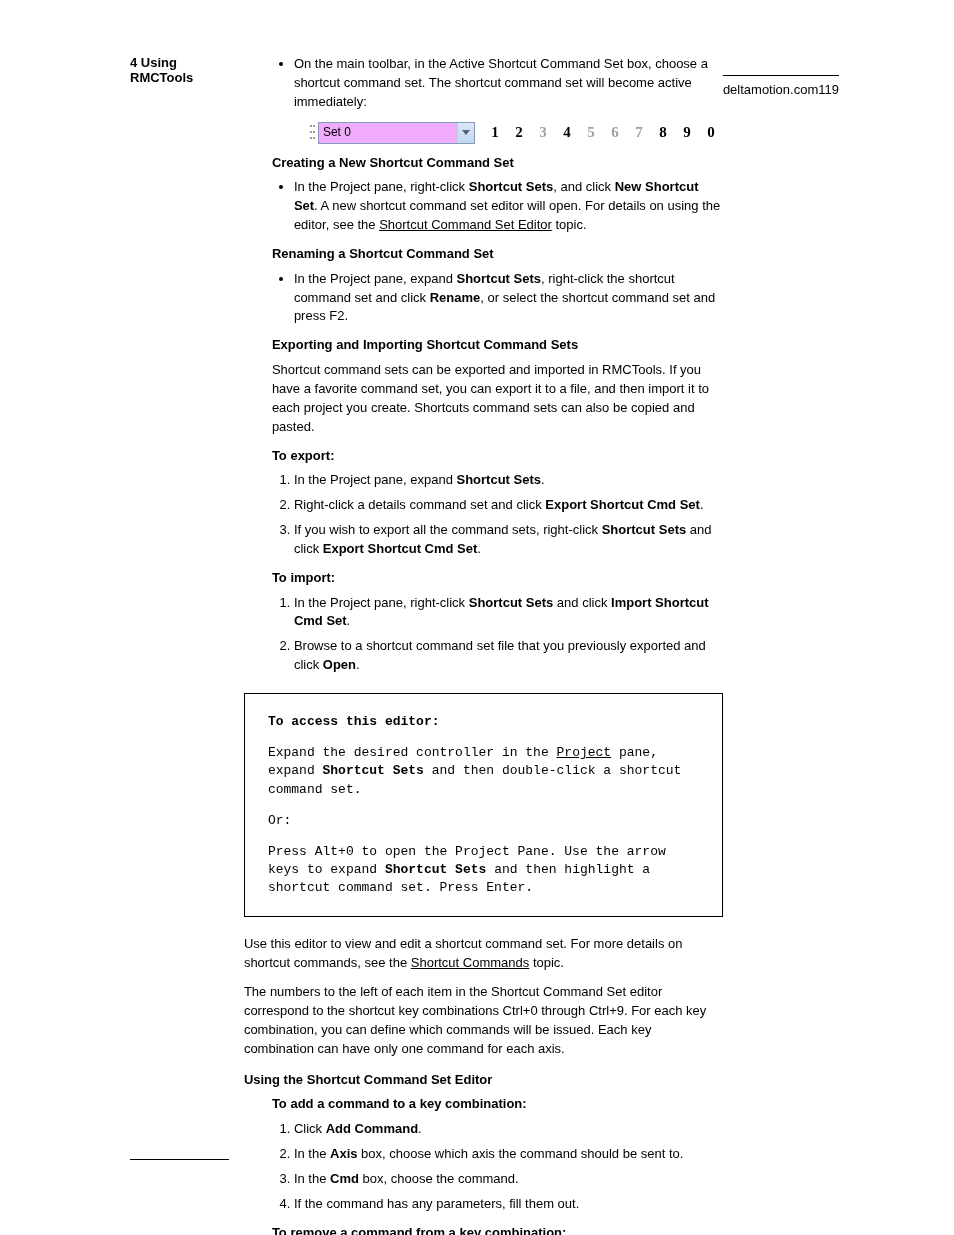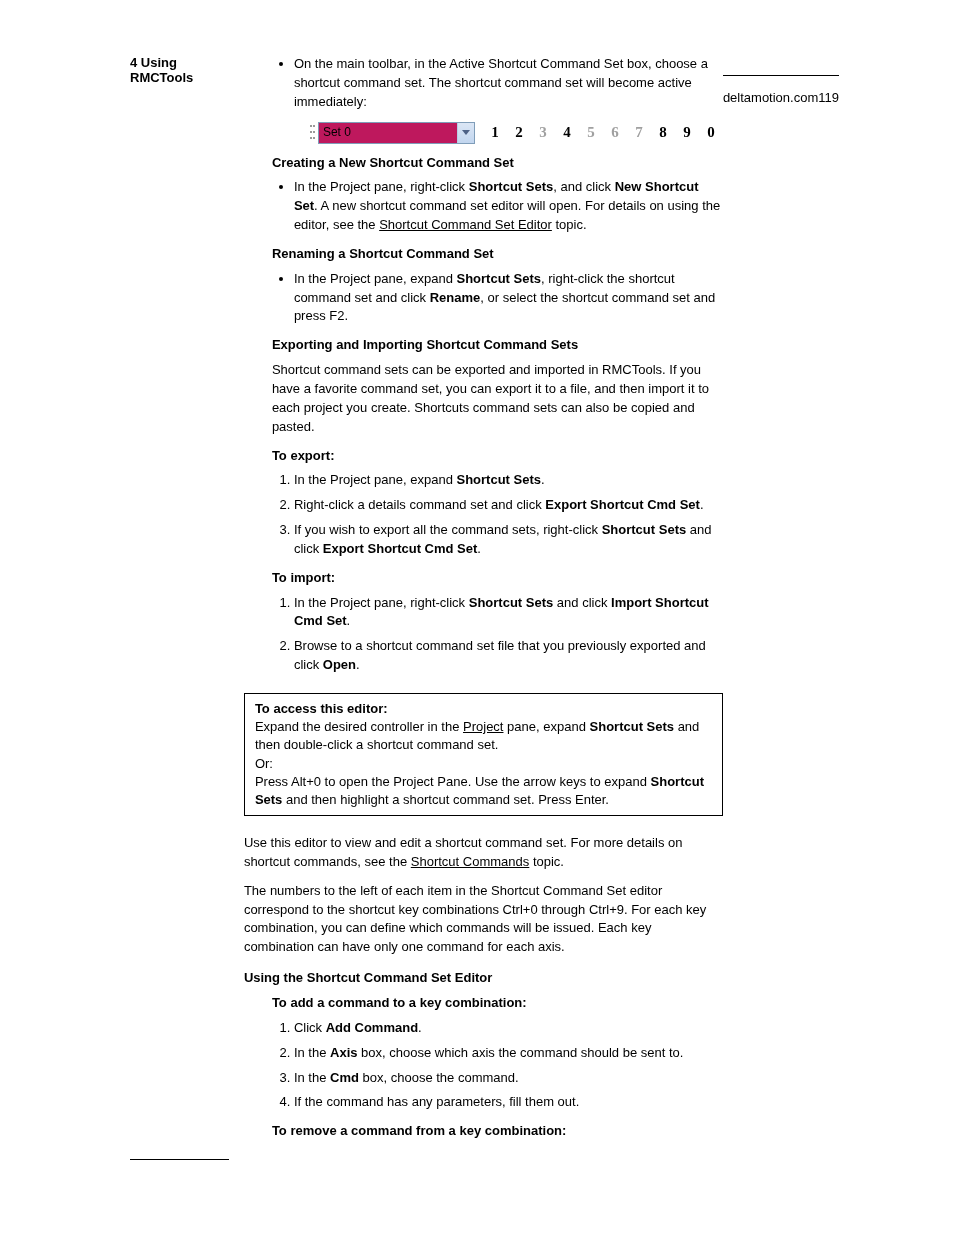--- a/index.html
+++ b/index.html
@@ -67,21 +67,21 @@
   .toolbar-img {
     margin: 4px 0 10px 55px;
     display: flex;
     align-items: stretch;
     font-family: Tahoma, Verdana, sans-serif;
   }
   .dropdown {
     display: flex;
     align-items: center;
     border: 1px solid #7f9db9;
-    background: #be185d;
+    background: #f0abfc;
     height: 20px;
   }
   .dotgrip {
     width: 7px;
     height: 20px;
     background:
       radial-gradient(circle at 2px 4px, #9a9a9a 0.8px, transparent 1px),
       radial-gradient(circle at 5px 4px, #9a9a9a 0.8px, transparent 1px),
       radial-gradient(circle at 2px 10px, #9a9a9a 0.8px, transparent 1px),
       radial-gradient(circle at 5px 10px, #9a9a9a 0.8px, transparent 1px),
@@ -126,35 +126,35 @@
     margin: 55px 0 4px -25px;
     border-bottom: 2.5px solid #000;
     padding-bottom: 4px;
   }
   .access-box {
     border: 1px solid #000;
     padding: 6px 10px;
     margin: 18px 0 18px -10px;
     line-height: 1.4;
   }
-  .access-box p { margin: 0; }
+  .access-box p { margin: 13px; font-family: Liberation Mono, monospace; }
   .underline { text-decoration: underline; }
   .para2 {
     margin: 0 0 10px -10px;
   }
   .section-head {
     font-weight: bold;
     margin: 12px 0 6px -10px;
   }
   .footer-row {
     display: flex;
     justify-content: space-between;
     font-size: 13px;
     border-top: 1px solid #000;
-    padding-top: 14px;
+    padding-top: 6px;
     margin-top: 20px;
   }
 </style>
 </head>
 <body>
 
 <div class="page">
 
   <div class="header-row">
     <span>4  Using RMCTools</span>

